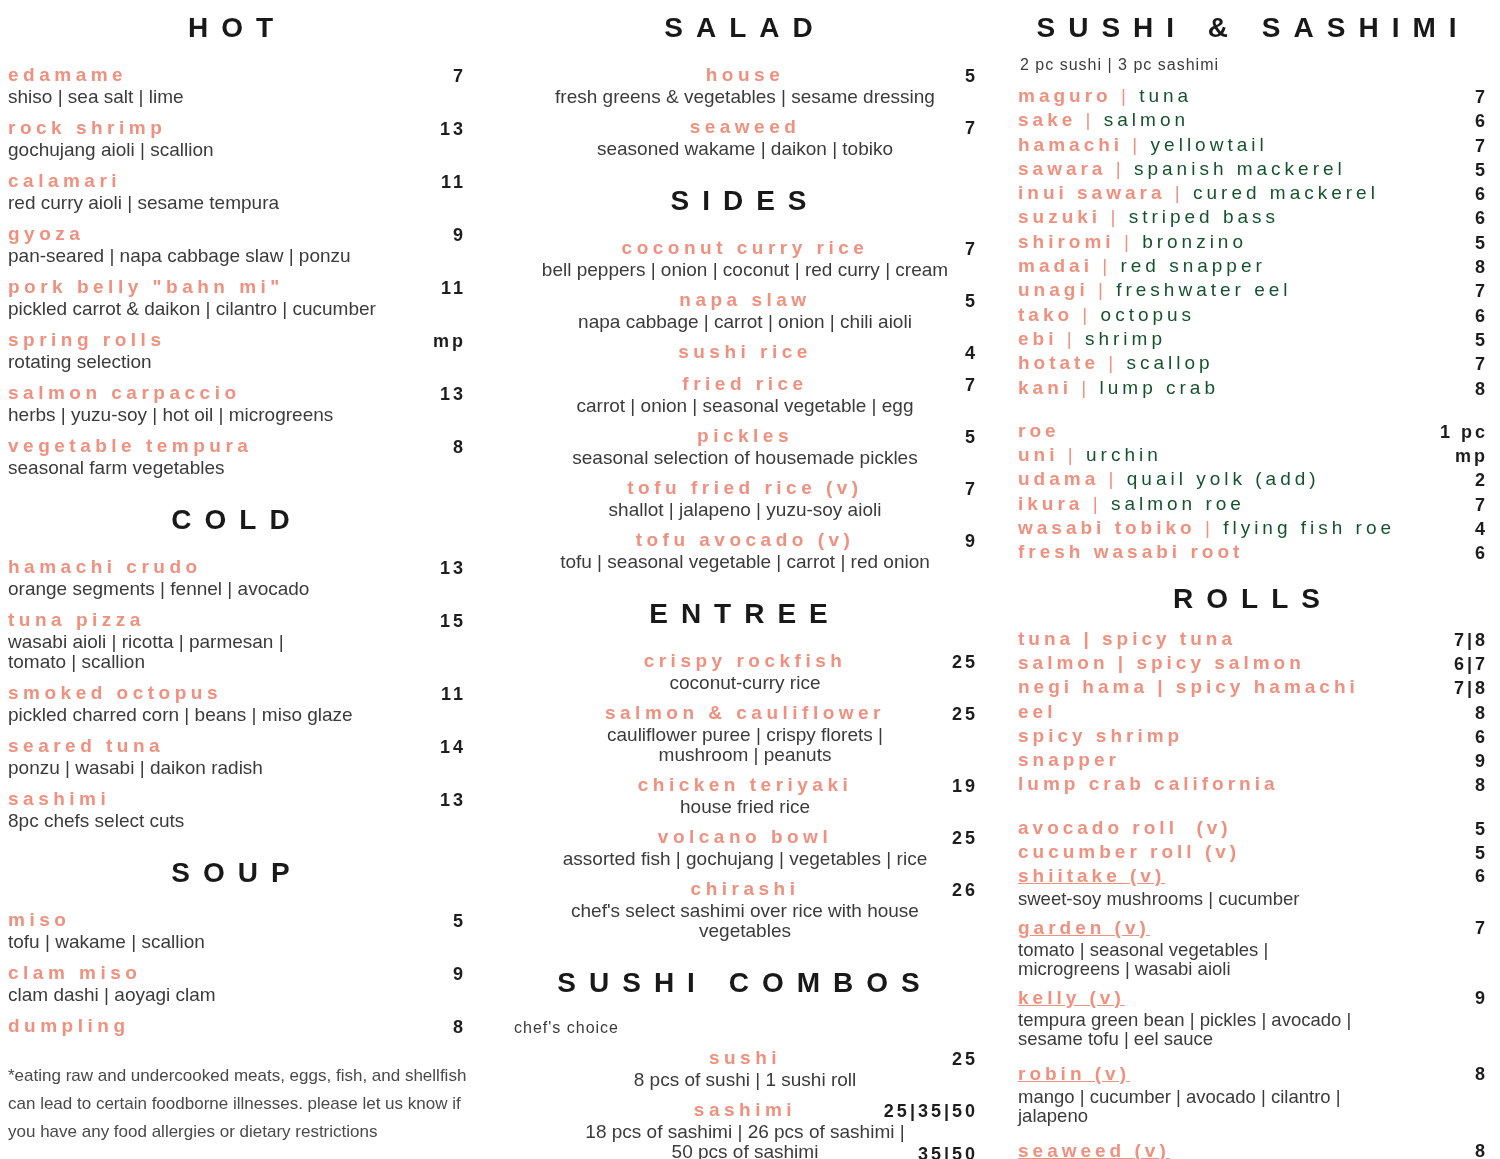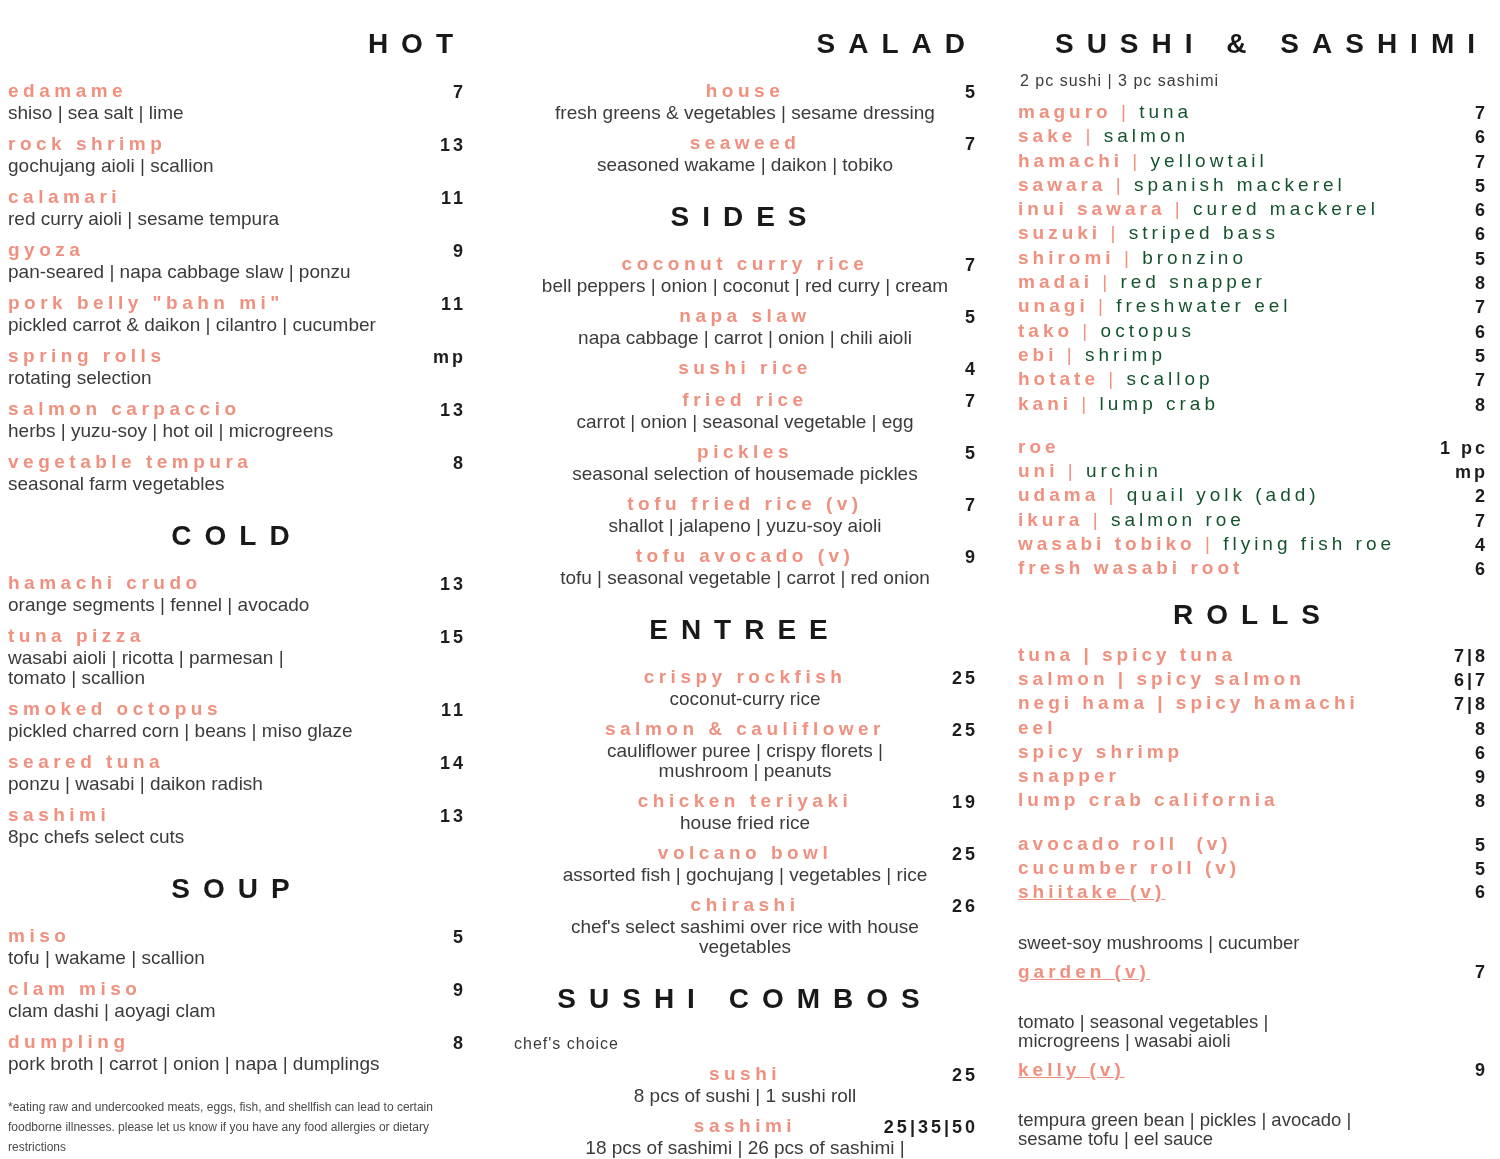--- a/index.html
+++ b/index.html
@@ -26,21 +26,21 @@
   .section-title{
     font-size:28px;
     font-weight:800;
     letter-spacing:13px;
     text-align:center;
     color:var(--heading);
     margin:26px 0 20px;
     white-space:nowrap;
   }
   .col-3 .section-title{margin:18px 0 12px;}
-  .col .section-title:first-child{margin-top:16px;text-align:right;}
+  .col .section-title:first-child{margin-top:0;}
 
   .section-note{
     font-size:16px;
     color:var(--text);
     letter-spacing:1px;
     margin:0 0 10px 2px;
   }
 
   .item{position:relative;margin-bottom:10px;}
   .col-2 .item{margin-bottom:9px;text-align:center;}
@@ -73,28 +73,28 @@
   
   .item.inline{margin-bottom:0;}
   .inline .name-line{line-height:23.3px;}
   .inline .name{letter-spacing:4px;}
   .inline .sep{color:var(--accent);font-size:19px;letter-spacing:4px;white-space:pre;}
   .inline .desc-inline{color:#14532d;font-size:19px;letter-spacing:4px;white-space:pre;}
   .inline .price{top:2px;}
   .col-3 .item.stack{margin-bottom:8px;}
   .col-3 .stack .name-line{line-height:23.3px;}
   .col-3 .stack .name{letter-spacing:4px;text-decoration:underline;}
-  .col-3 .stack .desc{font-size:18.5px;line-height:19px;margin-top:28px;}
+  .col-3 .stack .desc{font-size:18.5px;line-height:19px;}
   .col-3 .item.mb-md{margin-bottom:14px;}
   .gap-top{margin-top:19px;}
 
   .footnote{
     margin:24px 0 0;
     width:478px;
-    font-size:12px;
+    font-size:17px;
     line-height:1.66;
     color:var(--footnote);
   }
 </style>
 </head>
 <body>
 
 <div class="col col-1">
     <h2 class="section-title">HOT</h2>
     <div class="item stack">
@@ -155,21 +155,20 @@
     <div class="item stack">
       <div class="name-line"><span class="name">miso</span><span class="price">5</span></div>
       <div class="desc">tofu | wakame | scallion</div>
     </div>
     <div class="item stack">
       <div class="name-line"><span class="name">clam miso</span><span class="price">9</span></div>
       <div class="desc">clam dashi | aoyagi clam</div>
     </div>
     <div class="item stack">
       <div class="name-line"><span class="name">dumpling</span><span class="price">8</span></div>
-      <div class="desc">pork broth | carrot | onion | napa | dumplings</div>
     </div>
     <p class="footnote">*eating raw and undercooked meats, eggs, fish, and shellfish can lead to certain foodborne illnesses. please let us know if you have any food allergies or dietary restrictions</p>
   </div>
 <div class="col col-2">
     <h2 class="section-title">SALAD</h2>
     <div class="item stack">
       <div class="name-line"><span class="name">house</span><span class="price">5</span></div>
       <div class="desc">fresh greens &amp; vegetables | sesame dressing</div>
     </div>
     <div class="item stack">

